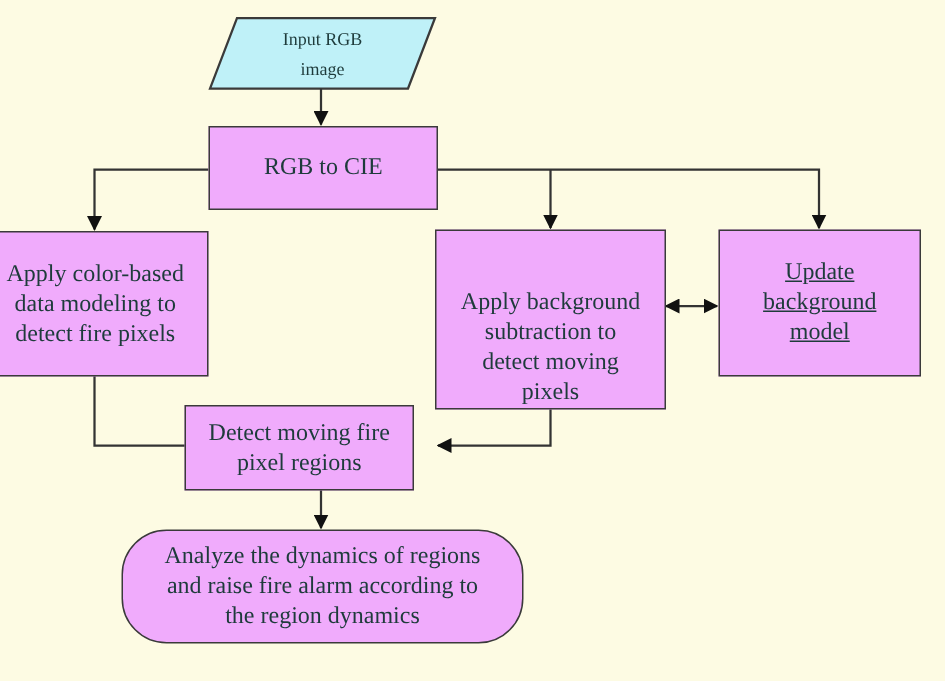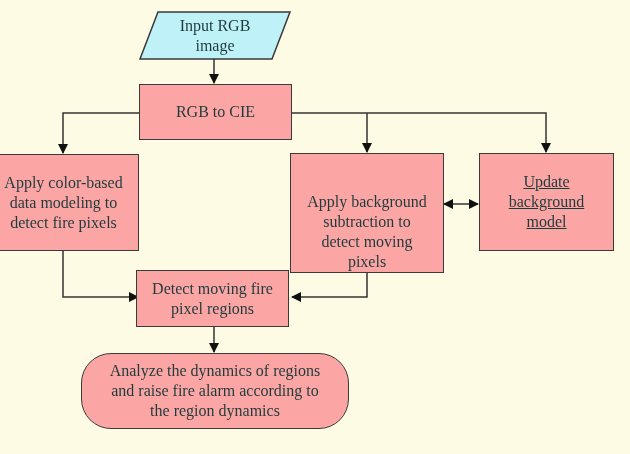--- a/index.html
+++ b/index.html
@@ -5,36 +5,36 @@
     html, body { margin: 0; padding: 0; }
     body {
       width: 630px; height: 454px; overflow: hidden;
       background: #fdfbe3;
       font-family: "Liberation Serif", "DejaVu Serif", serif;
       position: relative;
     }
     #canvas { position: absolute; left: 0; top: 0; width: 630px; height: 454px; }
     .box {
       position: absolute;
-      background: #fca5a5;
+      background: #f0abfc;
       border: 1.5px solid #3a3a3a;
       box-sizing: border-box;
       display: flex; align-items: center; justify-content: center;
       text-align: center;
       color: #1e3b3b;
       font-size: 16px;
       line-height: 20px;
       white-space: pre-line;
     }
     .box span { display: block; }
     .para {
       position: absolute;
       left: 140px; top: 12px; width: 150px; height: 48px;
       display: flex; align-items: center; justify-content: center;
-      text-align: center; color: #1e3b3b; font-size: 16px; line-height: 20px;
+      text-align: center; color: #1e3b3b; font-size: 12px; line-height: 20px;
       white-space: pre-line;
     }
     .it { font-style: italic; }
   </style>
 </head>
 <body>
 
 <svg id="canvas" width="630" height="454" viewBox="0 0 630 454">
   <defs>
     <marker id="ah" markerWidth="10" markerHeight="10" refX="9" refY="5" orient="auto" markerUnits="userSpaceOnUse">
@@ -82,21 +82,21 @@
 detect moving
 pixels</span>
 </div>
 
 <div class="box" style="left:479px; top:153px; width:135px; height:98px;text-decoration:underline;">
   <span>Update
 background
 model</span>
 </div>
 
-<div class="box" style="left:136px; top:270px; width:153px; height:57px;">
+<div class="box" style="left:123px; top:270px; width:153px; height:57px;">
   <span>Detect moving fire
 pixel regions</span>
 </div>
 
 <div class="box" style="left:81px; top:353px; width:268px; height:76px;border-radius:30px;">
   <span>Analyze the dynamics of regions
 and raise fire alarm according to
 the region dynamics</span>
 </div>
 

